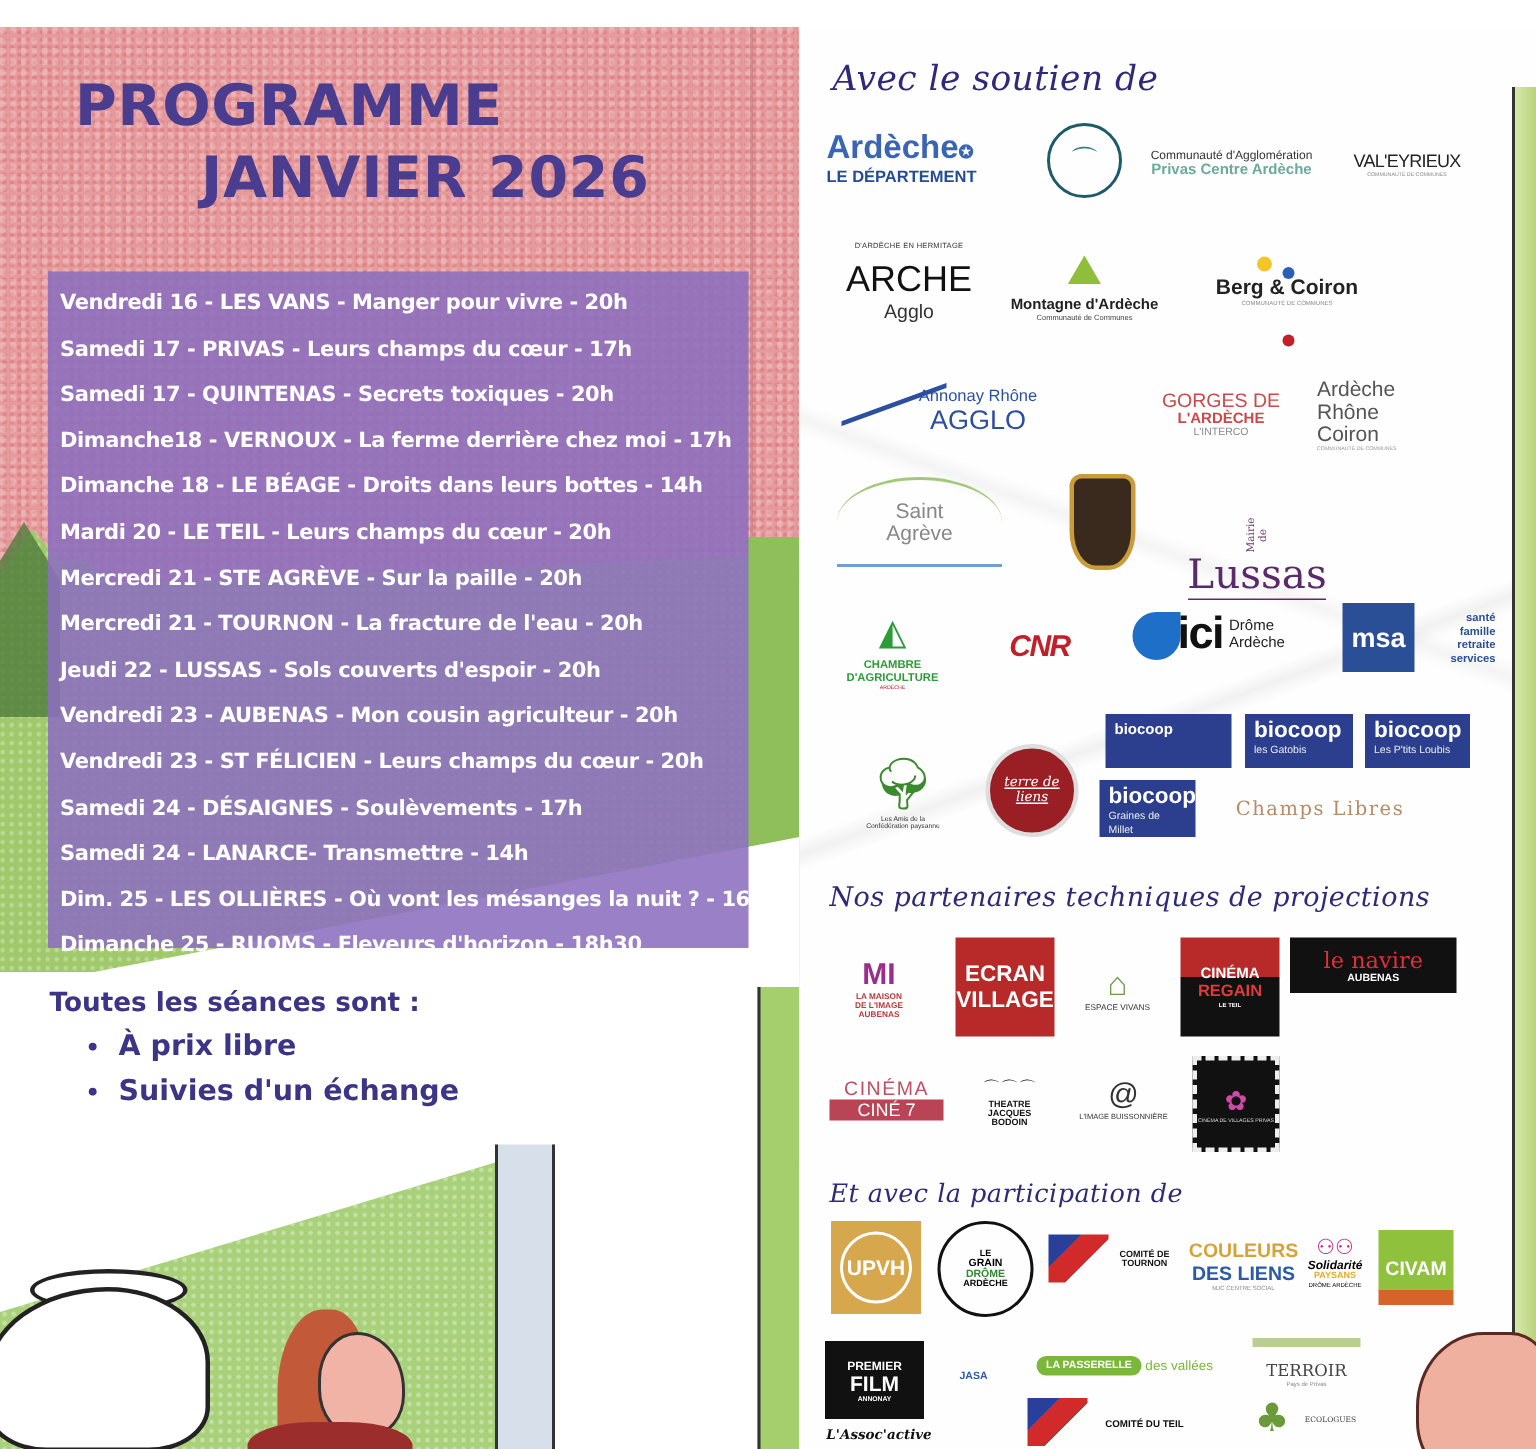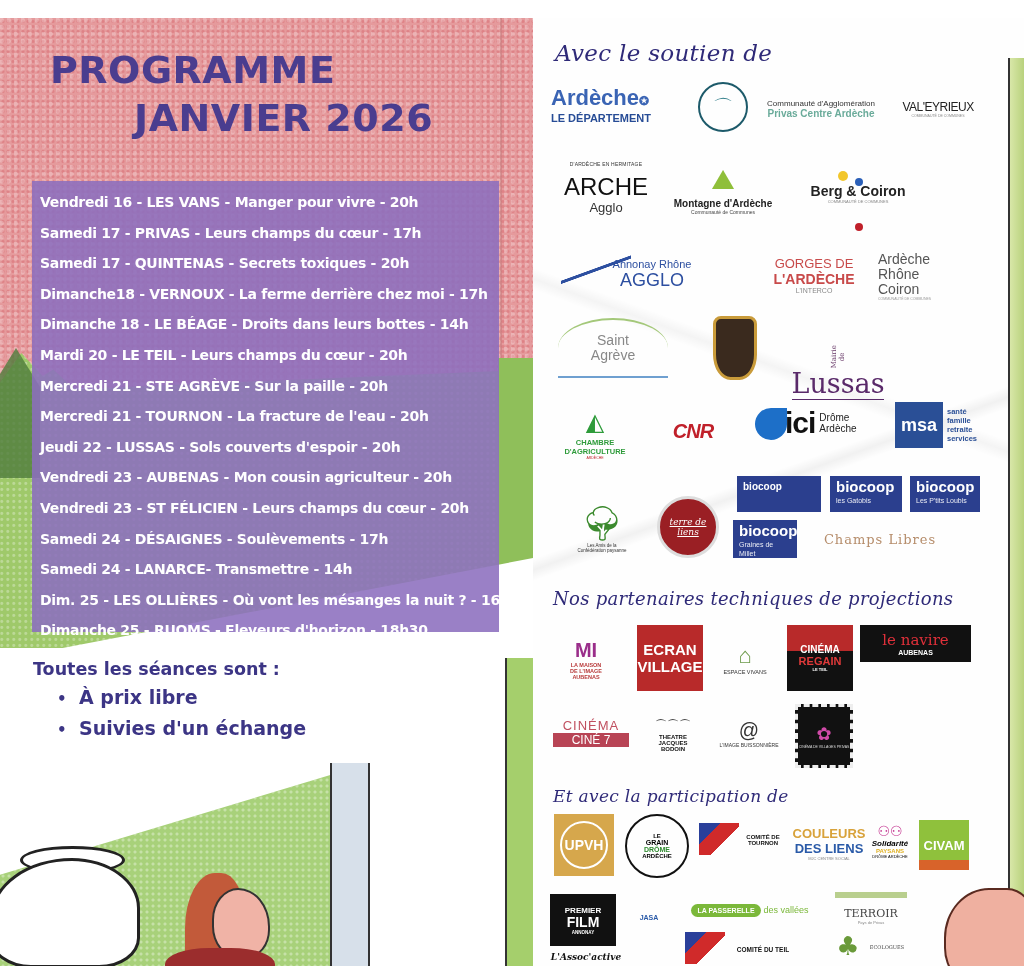--- a/index.html
+++ b/index.html
@@ -211,21 +211,21 @@
   <div style="position:absolute; left:322px; top:160px; width:8px; height:8px; background:#2a5fb8; border-radius:50%;"></div>
   <div style="position:absolute; left:322px; top:205px; width:8px; height:8px; background:#c0202a; border-radius:50%;"></div>
 
   <div style="position:absolute; left:28px; top:233px; width:70px; height:40px; background:linear-gradient(160deg, transparent 45%, #2d4fa0 46%, #2d4fa0 50%, transparent 51%);"></div>
   <div class="logo" style="left:74px; top:236px; width:90px; height:40px;text-align:center;">
     <div style="font-size:11px; color:#2d4fa0;">Annonay Rhône</div>
     <div style="font-size:18px; color:#2d4fa0; line-height:20px;">AGGLO</div>
   </div>
   <div class="logo" style="left:226px; top:232px; width:110px; height:50px;">
     <div style="font-size:13px; color:#c84a4a;">GORGES DE</div>
-    <div style="font-size:14px; color:#c84a4a; font-weight:bold;">L'ARDÈCHE</div>
+    <div style="font-size:10px; color:#c84a4a; font-weight:bold;">L'ARDÈCHE</div>
     <div style="font-size:7px; color:#888;">L'INTERCO</div>
   </div>
   <div class="logo" style="left:345px; top:228px; width:95px; height:60px; align-items:flex-start;">
     <div style="font-size:14px; color:#555; line-height:15px;">Ardèche</div>
     <div style="font-size:14px; color:#555; line-height:15px;">Rhône</div>
     <div style="font-size:14px; color:#555; line-height:15px;">Coiron</div>
     <div style="font-size:3.5px; color:#999;">COMMUNAUTÉ DE COMMUNES</div>
   </div>
 
   <div class="logo" style="left:25px; top:300px; width:110px; height:60px; border-top:2px solid #a4c87a; border-radius:50% 50% 0 0; border-bottom:2px solid #6fa0d0;">
@@ -251,21 +251,21 @@
   <div class="logo" style="left:252px; top:385px; width:100px; height:40px; flex-direction:row; justify-content:flex-start;">
     <div style="font-size:30px; font-weight:bold; color:#111; letter-spacing:-1px;">ici</div>
     <div style="margin-left:4px; text-align:left;">
       <div style="font-size:10px; color:#222;">Drôme</div>
       <div style="font-size:10px; color:#222;">Ardèche</div>
     </div>
   </div>
   <div class="logo" style="left:362px; top:384px; width:48px; height:46px; background:#2a4f96; color:#fff; font-weight:bold; font-size:18px;">
     <div>msa</div>
   </div>
-  <div class="logo" style="left:414px; top:384px; width:50px; height:46px; align-items:flex-start;">
+  <div class="logo" style="left:414px; top:384px; width:50px; height:46px; align-items:flex-end;">
     <div style="font-size:7.5px; color:#2a4f96; font-weight:bold;">santé</div>
     <div style="font-size:7.5px; color:#2a4f96; font-weight:bold;">famille</div>
     <div style="font-size:7.5px; color:#2a4f96; font-weight:bold;">retraite</div>
     <div style="font-size:7.5px; color:#2a4f96; font-weight:bold;">services</div>
   </div>
 
   <div class="logo" style="left:30px; top:470px; width:78px; height:80px;">
     <div style="font-size:34px; color:#3c8a2e; line-height:40px;">🌳︎</div>
     <div style="font-size:4.5px; color:#333;">Les Amis de la</div>
     <div style="font-size:4.5px; color:#333;">Confédération paysanne</div>

